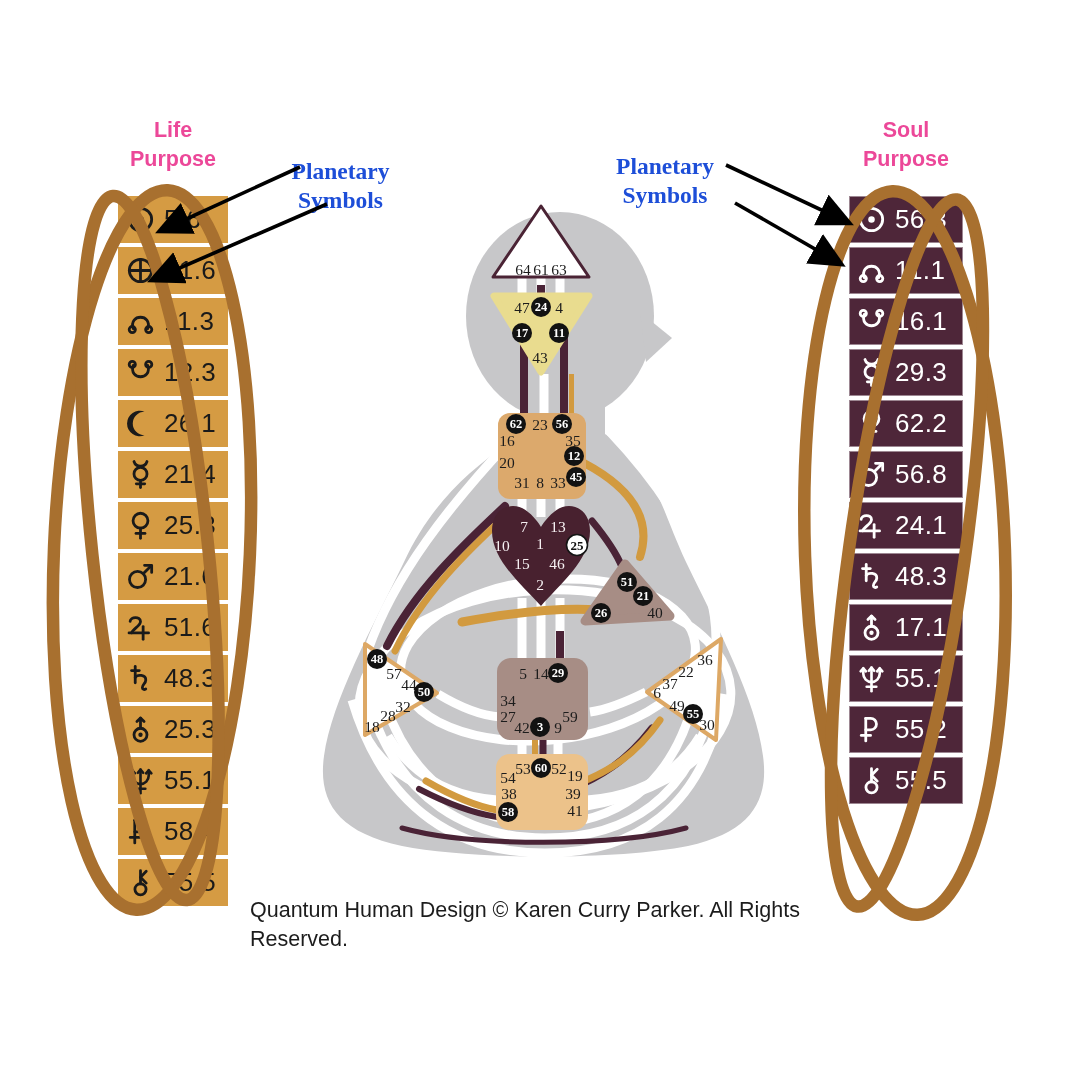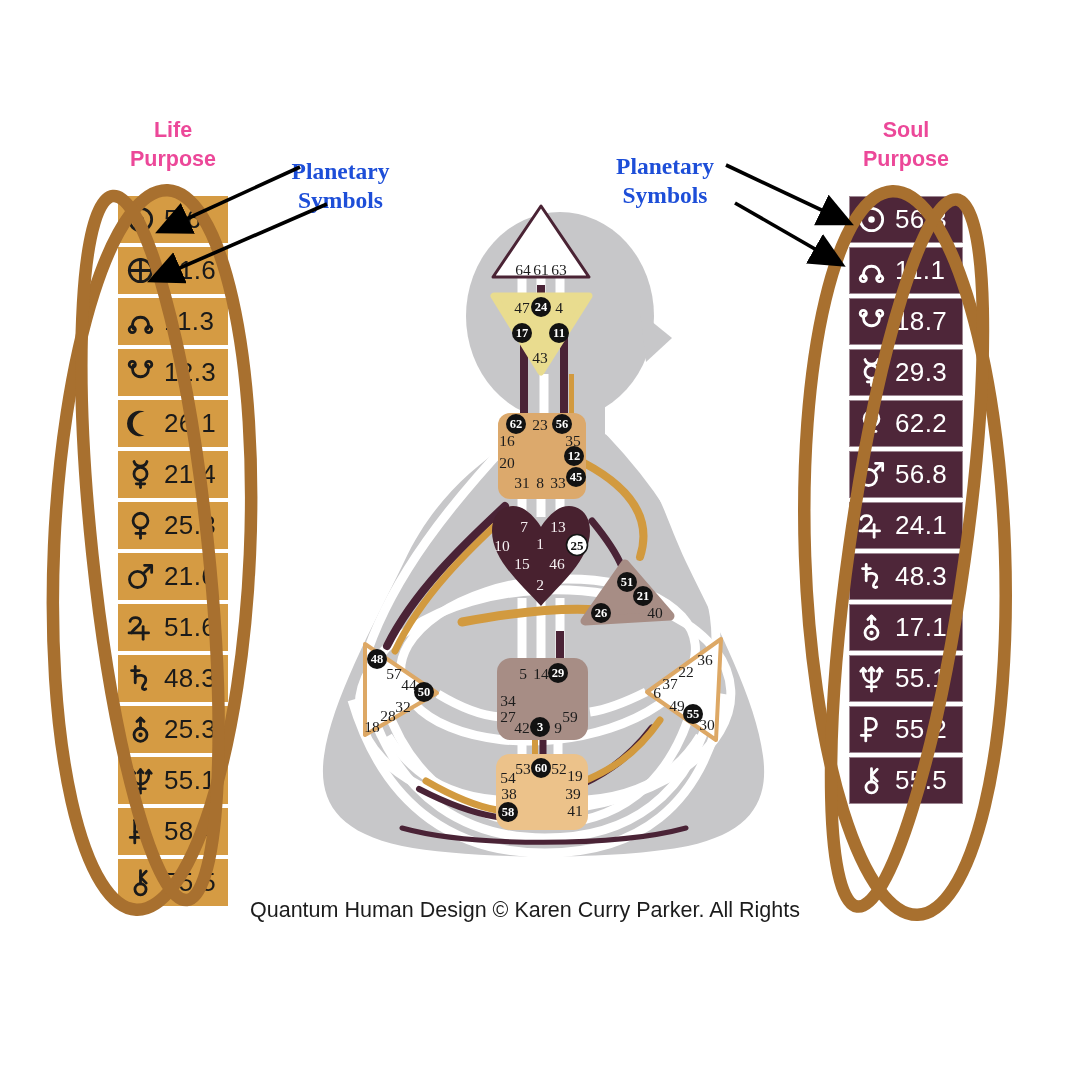--- a/index.html
+++ b/index.html
@@ -534,21 +534,21 @@
       <div class="prow">
         <svg class="psym" viewBox="0 0 20 20">
           <use href="#pg-north-node"></use>
         </svg>
         <span class="pval">11.1</span>
       </div>
       <div class="prow">
         <svg class="psym" viewBox="0 0 20 20">
           <use href="#pg-south-node"></use>
         </svg>
-        <span class="pval">18.7</span>
+        <span class="pval">16.1</span>
       </div>
       <div class="prow">
         <svg class="psym" viewBox="0 0 20 20">
           <use href="#pg-mercury"></use>
         </svg>
         <span class="pval">29.3</span>
       </div>
       <div class="prow">
         <svg class="psym" viewBox="0 0 20 20">
           <use href="#pg-venus"></use>
@@ -603,20 +603,21 @@
     <div>Planetary</div>
     <div>Symbols</div>
   </div>
   <div class="annot a-right">
     <div>Planetary</div>
     <div>Symbols</div>
   </div>
 
   <div class="footer">
     <div>Quantum Human Design © Karen Curry Parker. All Rights</div>
+    <div>Reserved.</div>
   </div>
 
   <svg id="overlay" class="layer" width="1080" height="1080" viewBox="0 0 1080 1080">
     <defs>
       <marker id="ah" markerWidth="11" markerHeight="10" refX="8.5" refY="4.7" orient="auto">
         <path d="M0 0 L10 4.7 L0 9.4 Z" style="fill:var(--arrow)"></path>
       </marker>
     </defs>
     <g fill="none" style="stroke:var(--oval)" stroke-width="12.5">
       <ellipse cx="152" cy="550" rx="98" ry="360" transform="rotate(2.5 152 550)"></ellipse>

